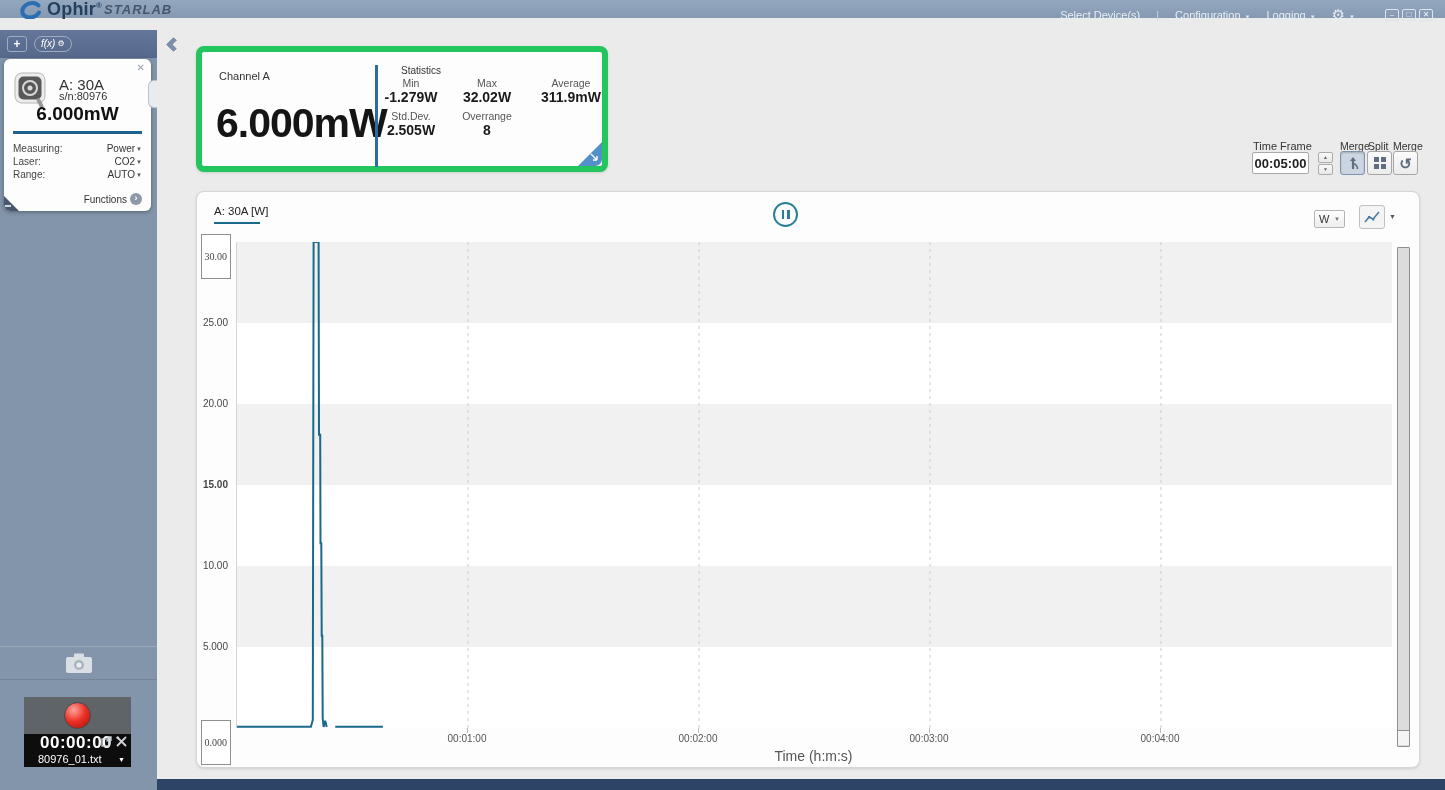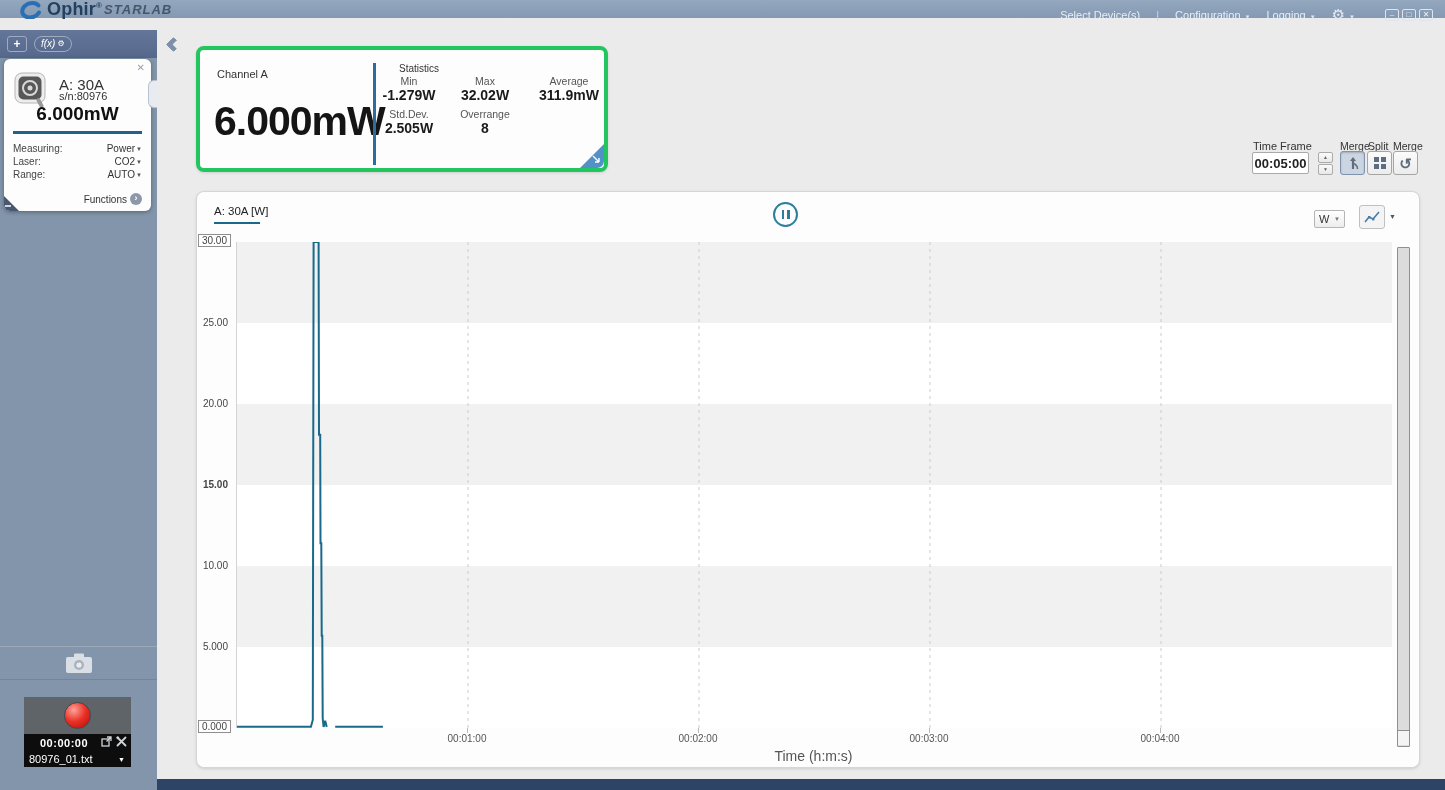--- a/index.html
+++ b/index.html
@@ -58,35 +58,35 @@
 
   .camera-row { position:absolute; left:0; top:616px; width:157px; height:34px;
     border-top:1px solid #9aa8b7; border-bottom:1px solid #74859a; display:flex; align-items:center; justify-content:center; }
 
   .rec-panel { position:absolute; left:24px; top:667px; width:107px; height:70px; }
   .rec-top { position:absolute; left:0; top:0; width:107px; height:37px; background:#5e6468; }
   .rec-btn { position:absolute; left:40px; top:5px; width:27px; height:27px; border-radius:50%;
     background:radial-gradient(circle at 35% 28%, #ffa39a, #ea3126 48%, #b2100a 95%); border:1px solid #43484d; }
   .rec-bottom { position:absolute; left:0; top:37px; width:107px; height:33px; background:#0d0d0d; color:#fff; }
   .rec-row1 { position:absolute; left:0; top:0; width:107px; height:17px; display:flex; align-items:center; }
-  .rec-timer { margin-left:16px; font-size:11px; font-weight:bold; letter-spacing:.5px; }
+  .rec-timer { margin-left:16px; font-size:17px; font-weight:bold; letter-spacing:.5px; }
   .rec-icons { position:absolute; right:4px; top:2px; display:flex; gap:4px; }
   .rec-row2 { position:absolute; left:0; top:17px; width:107px; height:16px; display:flex; align-items:center; }
-  .rec-file { margin-left:5px; font-size:11px; }
+  .rec-file { margin-left:14px; font-size:11px; }
   .rec-caret { position:absolute; right:6px; font-size:7px; color:#fff; }
 
   
   .main-bg { position:absolute; left:157px; top:30px; width:1288px; height:760px; background:#ebebeb; }
   .bottombar { position:absolute; left:157px; top:779px; width:1288px; height:11px; background:#2e4467; }
   .back { position:absolute; left:168px; top:39px; width:11px; height:11px;
     border-left:5px solid #7e90a8; border-bottom:5px solid #7e90a8; transform:rotate(45deg); border-radius:2px; }
 
   
   .stats-card { position:absolute; left:196px; top:46px; width:412px; height:126px; background:#fdfdfd;
-    border:4px solid #22c55e; border-radius:8px; box-shadow:0 1px 3px rgba(0,0,0,.12); }
+    border:6px solid #22c55e; border-radius:8px; box-shadow:0 1px 3px rgba(0,0,0,.12); }
   .sc-title { position:absolute; left:17px; top:18px; font-size:11px; color:#333; }
   .sc-reading { position:absolute; left:14px; top:48px; font-size:41px; font-weight:bold; color:#151515; letter-spacing:-1px; }
   .sc-divider { position:absolute; left:173px; top:13px; width:3px; height:102px; background:#2a6d9e; }
   .sc-stats-title { position:absolute; left:199px; top:13px; font-size:10px; color:#333; }
   .sc-grid { position:absolute; left:171px; top:25px; display:grid;
     grid-template-columns:76px 76px 92px; row-gap:5px; }
   .stat { text-align:center; }
   .stat .sl { font-size:10.5px; color:#555; }
   .stat .sv { font-size:14px; font-weight:bold; color:#1a1a1a; }
   .sc-corner { position:absolute; right:0; bottom:0; width:0; height:0;
@@ -118,21 +118,21 @@
   .cp-unit { position:absolute; left:1117px; top:18px; width:31px; height:18px; border:1px solid #b5b5b5;
     border-radius:2px; background:linear-gradient(#ffffff,#ededed); font-size:11px; color:#333;
     display:flex; align-items:center; justify-content:space-between; padding:0 4px; }
   .cp-unit .caret3 { font-size:6px; color:#777; }
   .cp-charttype { position:absolute; left:1162px; top:13px; width:26px; height:24px; border:1px solid #c0c0c0;
     border-radius:3px; background:#f4f4f4; display:flex; align-items:center; justify-content:center; }
   .cp-charttype-caret { position:absolute; left:1192px; top:21px; font-size:7px; color:#555; }
 
   .ylabels { position:absolute; left:0; top:0; width:31px; height:100%; }
   .ytick { position:absolute; right:0; font-size:10px; color:#444; }
-  .ytick.boxed { right:-3px; background:#fff; border:1px solid #8f8f8f; padding:0 3px; }
+  .ytick.boxed { right:-3px; background:#fff; border:1px solid #8f8f8f; padding:16px 3px;font-family:Liberation Serif, serif; }
 
   .plot { position:absolute; left:39px; top:50px; width:1155px; height:486px;
     border-left:1px solid #d4d4d4; border-bottom:1px solid #c9c9c9; background:#fff; }
   .plot svg { display:block; }
   .xtickmark { position:absolute; top:536px; width:1px; height:5px; background:#b9b9b9; }
   .xtick { position:absolute; top:541px; width:60px; text-align:center; font-size:10px; color:#555; }
   .cp-xlabel { position:absolute; left:39px; top:556px; width:1155px; text-align:center; font-size:14px; color:#555; }
 
   .vslider { position:absolute; left:1200px; top:55px; width:13px; height:500px;
     background:#dcdcdc; border:1px solid #8f8f8f; border-radius:1px; }

